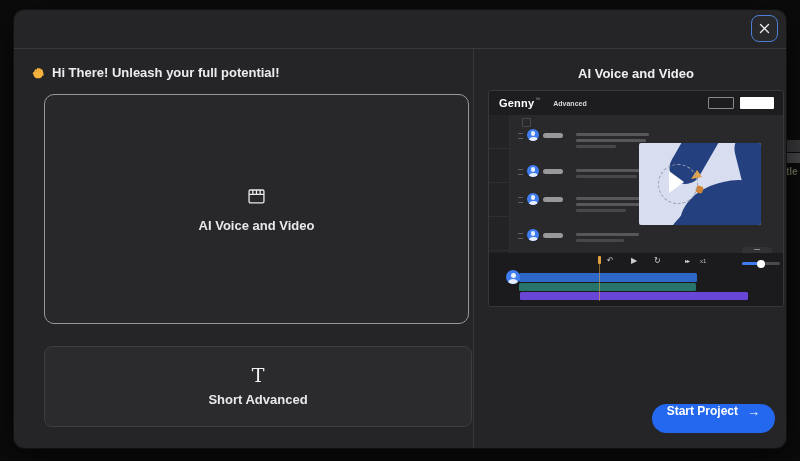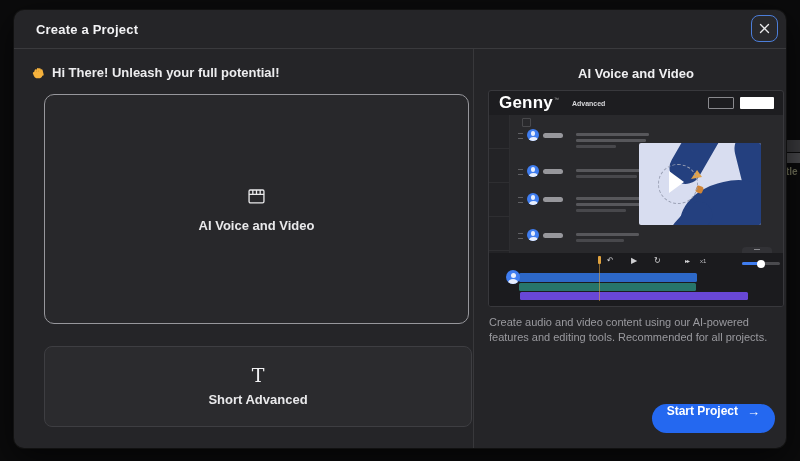--- a/index.html
+++ b/index.html
@@ -46,21 +46,21 @@
   .description{width:292px;margin:8px 0 0 1px;font-size:11px;line-height:1.32;color:#9a9a9f;}
   .start-btn{position:absolute;right:11px;bottom:15px;height:29px;padding:0 15px;border:none;
     border-radius:15px;background:#2468f0;color:#fff;font-size:12px;font-weight:bold;
     display:flex;gap:9px;cursor:pointer;font-family:inherit;}
   .start-arrow{font-size:13px;font-weight:normal;}
   
   .preview{position:relative;width:296px;height:217px;margin-top:9px;background:#1d1d20;
     border:1px solid #38383c;border-radius:3px;overflow:hidden;box-sizing:border-box;}
   .pv-header{position:absolute;top:0;left:0;right:0;height:24px;display:flex;align-items:center;
     padding:0 9px 0 10px;box-sizing:border-box;}
-  .pv-logo{color:#fff;font-weight:bold;font-size:17px;letter-spacing:.2px;}
+  .pv-logo{color:#fff;font-weight:bold;font-size:11px;letter-spacing:.2px;}
   .pv-tm{color:#aaa;font-size:5px;align-self:flex-start;margin:5px 0 0 1px;}
   .pv-plan{color:#d8d8db;font-size:7px;font-weight:bold;margin-left:13px;}
   .pv-btn-outline{margin-left:auto;width:24px;height:10px;border:1px solid #8a8a8e;border-radius:1px;}
   .pv-btn-white{margin-left:6px;width:34px;height:12px;background:#fff;border-radius:1px;}
   .pv-body{position:absolute;top:24px;left:0;width:100%;height:138px;background:#242427;}
   .pv-sidebar{position:absolute;left:0;top:0;width:20px;height:138px;background:#232326;
     border-right:1px solid #2d2d30;
     background-image:repeating-linear-gradient(to bottom,transparent 0 33px,#2e2e31 33px 34px);}
   .pv-editor{position:absolute;left:21px;top:0;right:0;bottom:0;background:#29292c;}
   .pv-mini-icon{position:absolute;left:12px;top:3px;width:7px;height:7px;border:1px solid #5a5a5e;
@@ -124,21 +124,20 @@
 <div>
   <div class="bg-block1"></div>
   <div class="bg-block2"></div>
   <div class="bg-frag frag1">tle</div>
   <div class="bg-frag frag2">Vie</div>
 </div>
 
 <div class="modal">
 
   <div class="modal-header">
-    <div class="modal-title">Create a Project</div>
     <button class="close-btn">
       <svg width="11" height="11" viewBox="0 0 11 11">
         <path d="M1.5 1.5 L9.5 9.5 M9.5 1.5 L1.5 9.5" stroke="#e9e9eb" stroke-width="1.3" stroke-linecap="round"></path>
       </svg>
     </button>
   </div>
 
   <div class="modal-body">
 
     <div class="left-panel">
@@ -257,21 +256,20 @@
           <div class="track-avatar"></div>
           <div class="track track-blue"></div>
           <div class="track track-teal"></div>
           <div class="track track-purple"></div>
           <div class="playhead">
               <div class="playhead-knob"></div>
             </div>
         </div>
       </div>
 
-      <p class="description">Create audio and video content using our AI-powered features and editing tools. Recommended for all projects.</p>
 
       <button class="start-btn">
         <span>Start Project</span>
         <span class="start-arrow">→</span>
       </button>
     </div>
 
   </div>
 </div>
 

